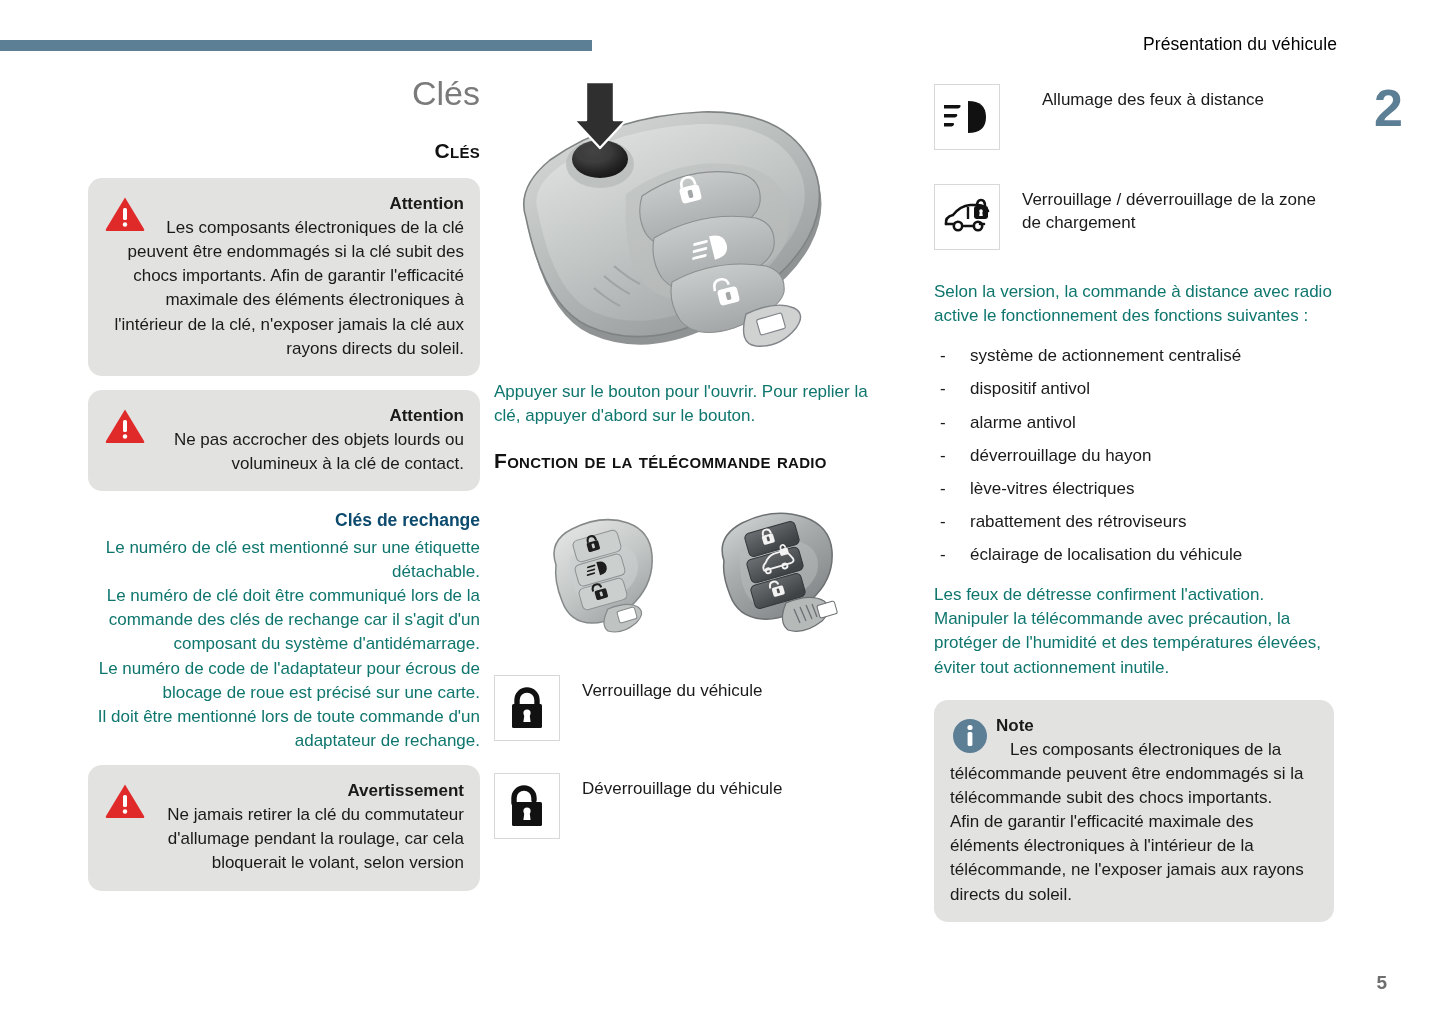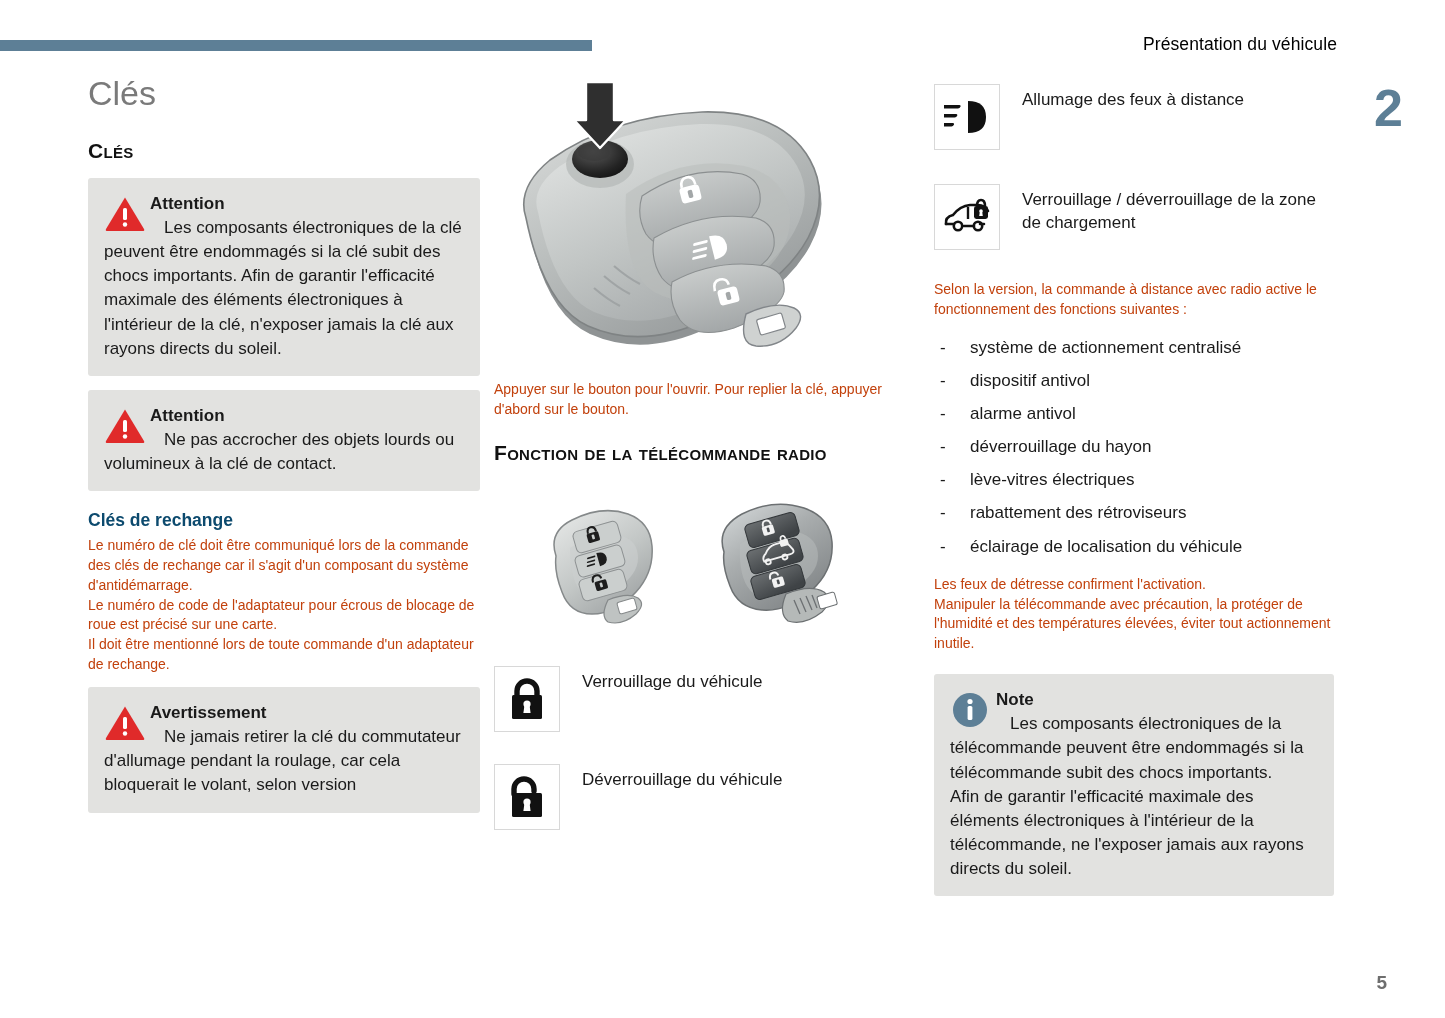--- a/index.html
+++ b/index.html
@@ -52,21 +52,21 @@
     font-size: 19px;
     font-weight: bold;
     color: #6e6e6e;
   }
 
   
   .col {
     position: absolute;
     top: 76px;
   }
-  .col-left  { left: 88px;  width: 392px; }
+  .col-left  { left: 88px;  width: 392px; text-align: right; }
   .col-mid   { left: 494px; width: 392px; }
   .col-right { left: 934px; width: 400px; }
 
   
   .doc-title {
     font-size: 34px;
     font-weight: normal;
     color: #7a7a7a;
     margin: 0 0 26px 0;
     line-height: 1.05;
@@ -81,32 +81,32 @@
     line-height: 1.25;
   }
   .h2 {
     font-size: 17.5px;
     font-weight: bold;
     color: #0c4a6e;
     margin: 18px 0 4px 0;
     line-height: 1.3;
   }
   p.body {
-    font-size: 14px;
+    font-size: 17px;
     line-height: 1.42;
     margin: 0 0 0 0;
-    color: #c2410c;
+    color: #0f766e;
   }
   p.body + p.body { margin-top: 0; }
 
   
   .callout {
     position: relative;
     background: #e2e2e0;
-    border-radius: 3px;
+    border-radius: 14px;
     padding: 14px 16px 15px 16px;
     margin: 0 0 14px 0;
   }
   .callout .cal-body {
     font-size: 17px;
     line-height: 1.42;
     color: #1a1a1a;
   }
   .callout .cal-title {
     font-weight: bold;
@@ -206,20 +206,21 @@
           <circle cx="21" cy="30.5" r="2.2" fill="#ffffff"></circle>
         </svg>
       </span>
       <div class="cal-body">
         <span class="cal-title">Attention</span><br>
         <span class="cal-indent"></span><span>Ne pas accrocher des objets lourds ou volumineux à la clé de contact.</span>
       </div>
     </div>
 
     <h3 class="h2">Clés de rechange</h3>
+    <p class="body">Le numéro de clé est mentionné sur une étiquette détachable.</p>
     <p class="body">Le numéro de clé doit être communiqué lors de la commande des clés de rechange car il s'agit d'un composant du système d'antidémarrage.</p>
     <p class="body">Le numéro de code de l'adaptateur pour écrous de blocage de roue est précisé sur une carte.</p>
     <p class="body">Il doit être mentionné lors de toute commande d'un adaptateur de rechange.</p>
 
 
     <div class="spacer-12"></div>
 
     <div class="callout">
       <span class="cal-icon">
         <svg width="42" height="38" viewBox="0 0 42 38">
@@ -422,21 +423,21 @@
           <circle cx="19" cy="27" r="3.6" fill="#ffffff"></circle>
           <path d="M16.6 27 h4.8 l1.2 9 h-7.2 Z" fill="#ffffff"></path>
         </svg>
       </div>
       <div class="icon-label">Déverrouillage du véhicule</div>
     </div>
   </div>
 
   <div class="col col-right" style="top:84px;">
 
-    <div class="icon-row" style="margin-bottom:34px;">
+    <div class="icon-row" style="margin-bottom:34px;gap:20px;">
       <div class="icon-box">
         <svg width="46" height="40" viewBox="0 0 46 40">
           <path d="M24 4 q18 0 18 16 q0 16 -18 16 Z" fill="#111111"></path>
           <rect x="0" y="8" width="20" height="3.6" rx="1.8" fill="#111111" transform="skewX(-20)"></rect>
           <rect x="0" y="17" width="20" height="3.6" rx="1.8" fill="#111111" transform="skewX(-20)"></rect>
           <rect x="0" y="26" width="20" height="3.6" rx="1.8" fill="#111111" transform="skewX(-20)"></rect>
         </svg>
       </div>
       <div class="icon-label">Allumage des feux à distance</div>
     </div>

